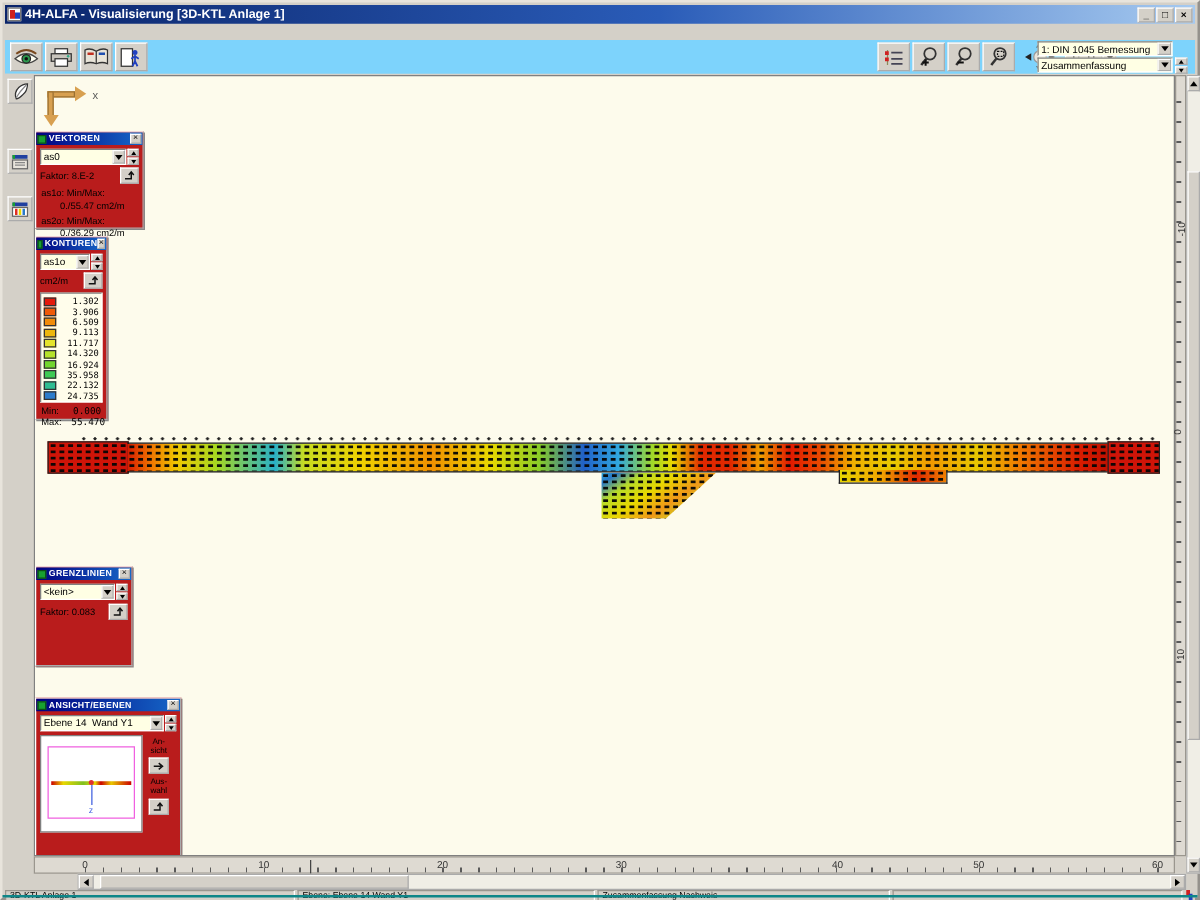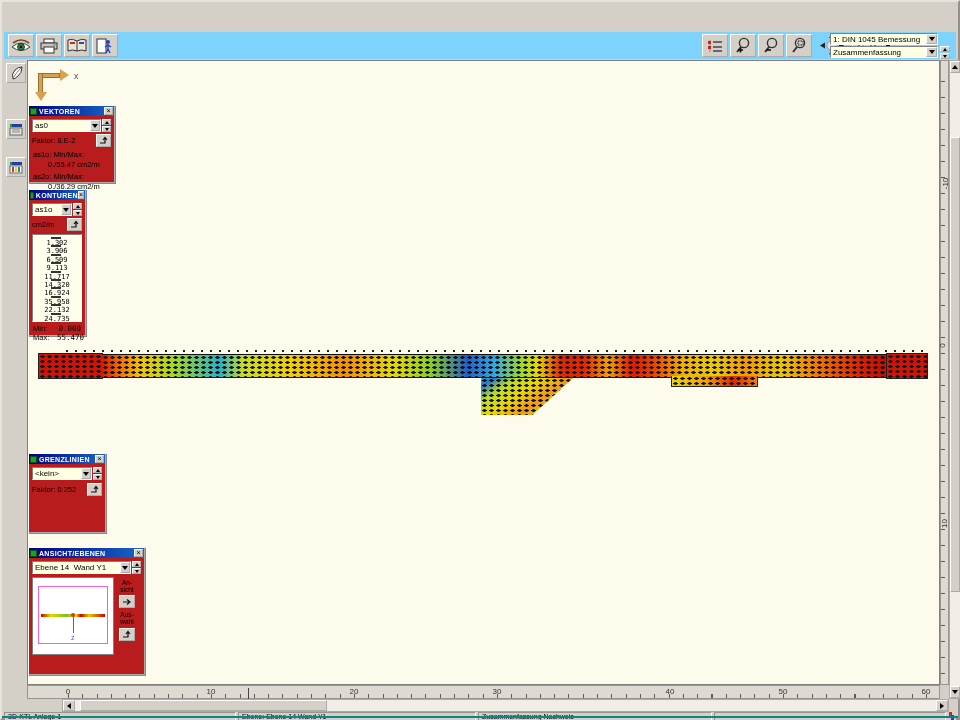--- a/index.html
+++ b/index.html
@@ -73,24 +73,24 @@
     font-size:8px; display:flex; align-items:center; padding-left:2px; position:relative; white-space:pre; overflow:hidden; }
   .pcombo .dd { position:absolute; right:0; top:0; bottom:0; width:10px; background:#d4d0c8; border:1px outset #fff; display:flex; align-items:center; justify-content:center; }
   .pspin { width:9px; height:13px; display:flex; flex-direction:column; gap:1px; margin-left:1px; }
   .ptxt { font-size:7.5px; color:#000; margin:3px 0 0 4px; white-space:pre; }
   .ptxt.ind { margin-left:8px;padding-left:11px; }
   .plotbtn { width:15px; height:13px; background:#d4d0c8; border:1px outset #fff; display:flex; align-items:center; justify-content:center; margin-left:auto; }
 
   .p-vektoren   { left:0px;  top:44px;  width:87px;  height:78px; }
   .p-konturen   { left:0px;  top:128px; width:58px;  height:147px; }
   .p-grenz      { left:0px;  top:392px; width:78px;  height:80px; }
-  .p-ansicht    { left:0px;  top:486px; width:117px; height:128px; }
+  .p-ansicht    { left:0px;  top:497px; width:117px; height:128px; }
 
   .scalebox { margin:3px 3px 0 3px; background:#fffdeb; border:1px solid #808080; border-right-color:#fff; border-bottom-color:#fff; padding:2px 2px; height:88px; }
-  .sc-row { display:flex; align-items:center; height:8.4px;flex-direction:column; }
+  .sc-row { display:flex; align-items:center; height:8.4px; }
   .sw { width:10px; height:7px; border:1px solid #333; margin-right:3px; }
   .sv { font-size:7px; flex:1; text-align:right; font-family:"DejaVu Sans Mono", monospace; }
   .minmax { display:flex; font-size:7.5px; margin:2px 4px 0 4px; }
   .minmax b { font-weight:normal; flex:0 0 24px; }
   .minmax span { flex:1; text-align:right; font-family:"DejaVu Sans Mono", monospace; }
 
   .preview-wrap { display:flex; margin:3px 3px 0 3px; }
   .preview { width:82px; height:78px; background:#fff; border:1px solid #808080; position:relative; }
   .pv-rect { position:absolute; left:5px; top:8px; right:5px; bottom:10px; border:1px solid #f060e0; }
   .pv-line { position:absolute; left:8px; right:8px; top:36px; height:3px;
@@ -148,20 +148,32 @@
   .sicon i{position:absolute; display:block;}
   .sicon .r{left:1px;top:0;width:3px;height:4px;background:#d02020;}
   .sicon .b{left:3px;top:3px;width:3px;height:5px;background:#2040c0;}
   .bottomline { position:absolute; left:0; right:0; bottom:0; height:2px; background:#0e8688; }
 </style>
 </head>
 <body>
 
 <div class="win">
 
+  <div class="titlebar">
+    <span class="app-icon">
+        <i class="r"></i>
+        <i class="b"></i>
+      </span>
+    <span class="title-text">4H-ALFA - Visualisierung [3D-KTL Anlage 1]</span>
+    <span class="winbtns">
+      <span class="winbtn">_</span>
+      <span class="winbtn">□</span>
+      <span class="winbtn">×</span>
+    </span>
+  </div>
 
 
   <div class="toolbar">
     <span class="tbtn" style="left:4px">
       <svg width="20" height="14" viewBox="0 0 20 14">
         <path d="M1 8 Q10 0 19 8 Q10 15 1 8 Z" fill="#fdfdf0" stroke="#444"></path>
         <circle cx="10" cy="8" r="3.4" fill="#2c9a4e" stroke="#222"></circle>
         <circle cx="10" cy="8" r="1.4" fill="#111"></circle>
         <path d="M2 4 Q10 -2 18 4" fill="none" stroke="#7a4a20" stroke-width="1.6"></path>
       </svg>
@@ -437,21 +449,21 @@
         <span class="pspin">
           <span class="spin-b">
               <span class="arrow-u"></span>
             </span>
           <span class="spin-b">
               <span class="arrow-d"></span>
             </span>
         </span>
       </div>
       <div class="prow" style="margin-top:3px">
-        <span class="ptxt" style="margin:0">Faktor: 0.252</span>
+        <span class="ptxt" style="margin:0">Faktor: 0.083</span>
         <span class="plotbtn">
           <svg width="10" height="9" viewBox="0 0 10 9">
             <path d="M1 7 L6 7 L6 2 M4 4 L6 1.5 L8 4" fill="none" stroke="#111" stroke-width="1.2"></path>
           </svg>
         </span>
       </div>
     </div>
 
     <div class="panel p-ansicht">
       <div class="ptitle">

